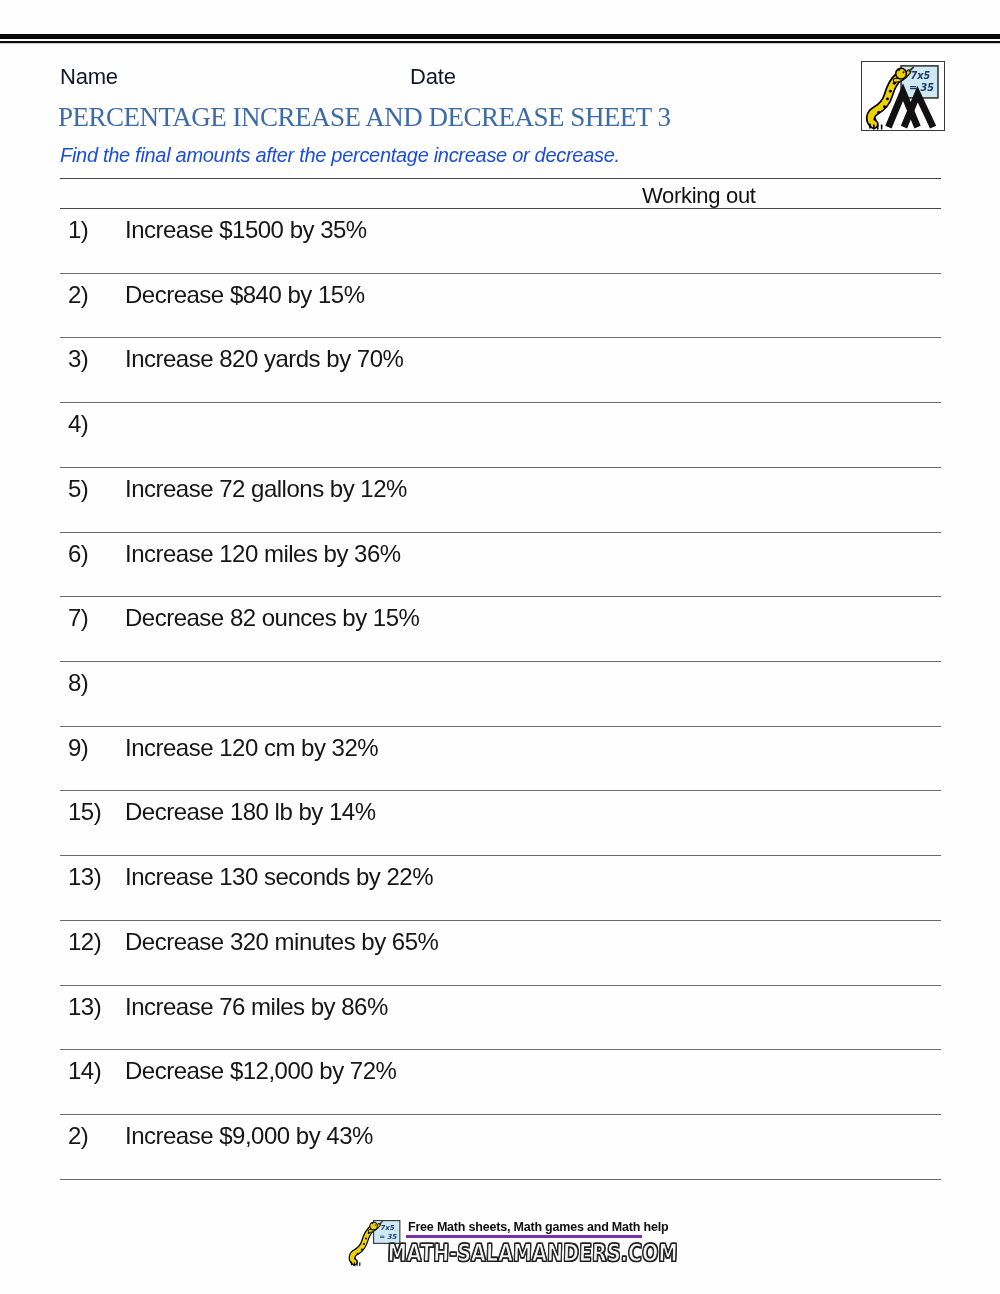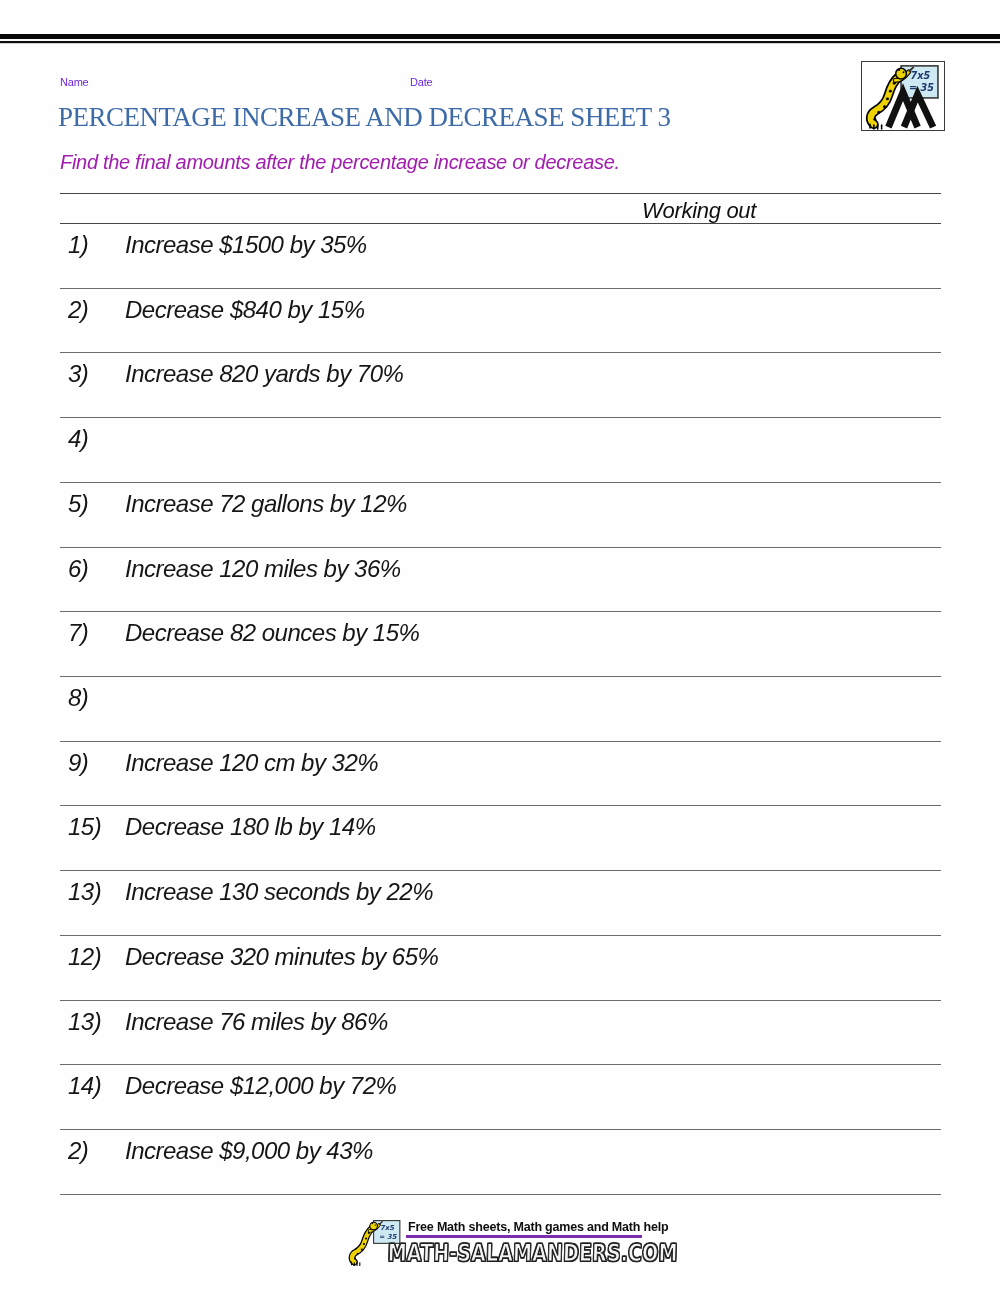--- a/index.html
+++ b/index.html
@@ -23,42 +23,41 @@
   }
   .top-bar{
     position:absolute;left:0;top:34px;width:1000px;height:12px;
     background:linear-gradient(to bottom,
       #070707 0%,#070707 44%,
       #fbfbfb 44%,#fbfbfb 57%,
       #0c0c0c 57%,#0c0c0c 79%,
       #cfcfcf 79%,#cfcfcf 87%,
       rgba(255,255,255,0) 87%);
   }
-  .meta-label{position:absolute;top:76px;font-size:11px;letter-spacing:-0.2px;color:#6d28d9;}
+  .meta-label{position:absolute;top:64px;font-size:22px;letter-spacing:-0.2px;color:#0f172a;}
   .name-label{left:60px;}
   .date-label{left:410px;}
   .logo-box{
     position:absolute;left:861px;top:61px;width:84px;height:70px;
     border:1.5px solid #3a3a3a;background:#fff;
   }
   .logo-box svg,.footer-logo svg{display:block;width:100%;height:100%;}
   .page-title{
     position:absolute;left:58px;top:102px;width:700px;
     font-family:"Liberation Serif","DejaVu Serif",serif;
     font-size:27px;line-height:30px;letter-spacing:-0.5px;
     color:var(--title-blue);white-space:nowrap;
   }
   .page-subtitle{
     position:absolute;left:60px;top:144px;width:720px;
-    font-style:italic;font-size:20px;letter-spacing:-0.3px;color:#a21caf;
+    font-style:italic;font-size:20px;letter-spacing:-0.3px;color:#1d4ed8;
     white-space:nowrap;
-    margin-top:7px;
   }
   .worksheet{
-    position:absolute;left:60px;top:193px;width:881px;font-style:italic;
+    position:absolute;left:60px;top:178px;width:881px;
   }
   .table-header{
     height:31px;
     border-top:1px solid var(--header-line);
     border-bottom:1px solid var(--header-line);
     position:relative;
   }
   .working-out{
     position:absolute;left:582px;top:4px;
     font-size:22px;letter-spacing:-0.3px;color:#111;

